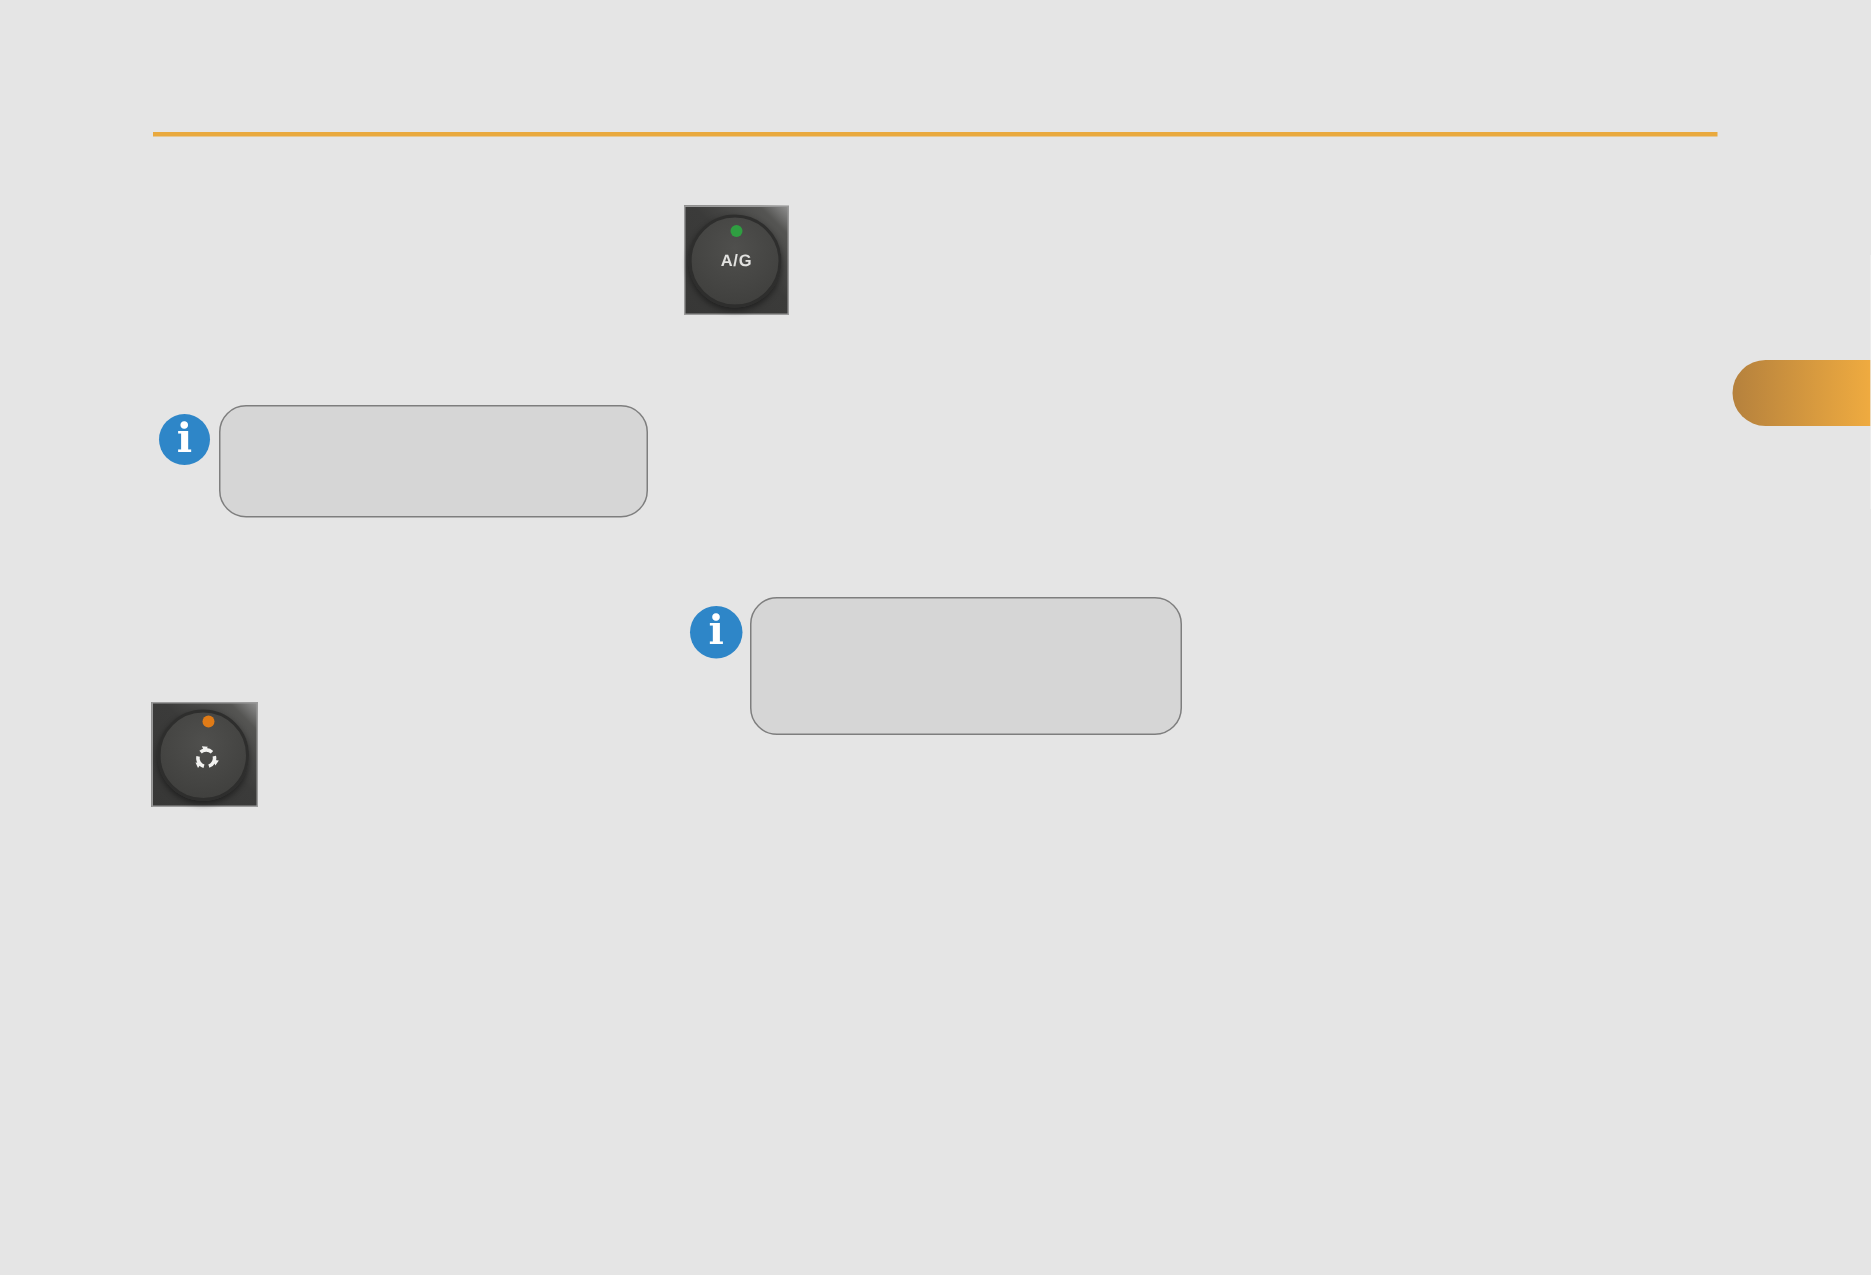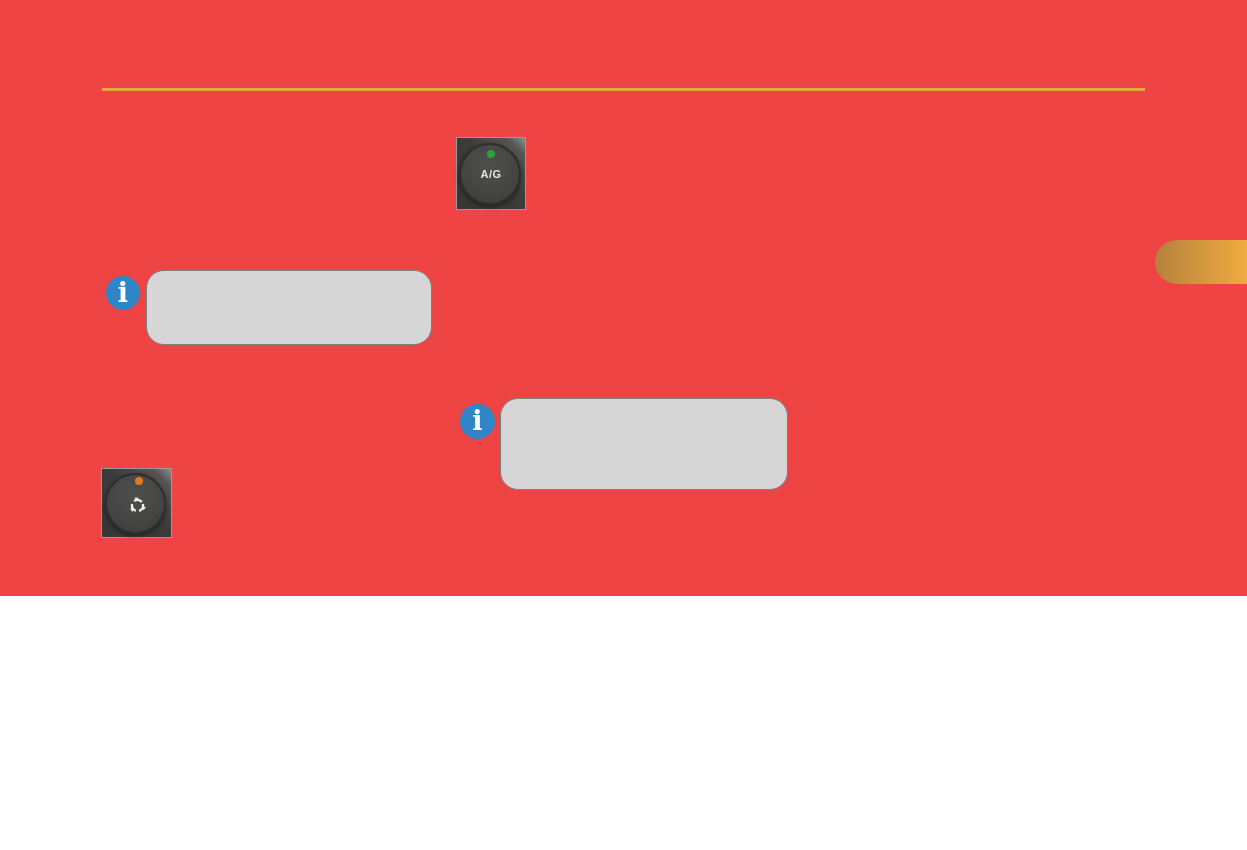--- a/index.html
+++ b/index.html
@@ -2,22 +2,22 @@
 <html><head>
 <meta charset="utf-8">
 <style>
   html, body {
     margin: 0;
     padding: 0;
   }
   .page {
     position: relative;
     width: 1247px;
-    height: 596px;
-    background: #ef4444;
+    height: 850px;
+    background: #e5e5e5;
     overflow: hidden;
     font-family: "Liberation Sans", sans-serif;
   }
 
   
   .divider {
     position: absolute;
     left: 102px;
     top: 88px;
     width: 1043px;

